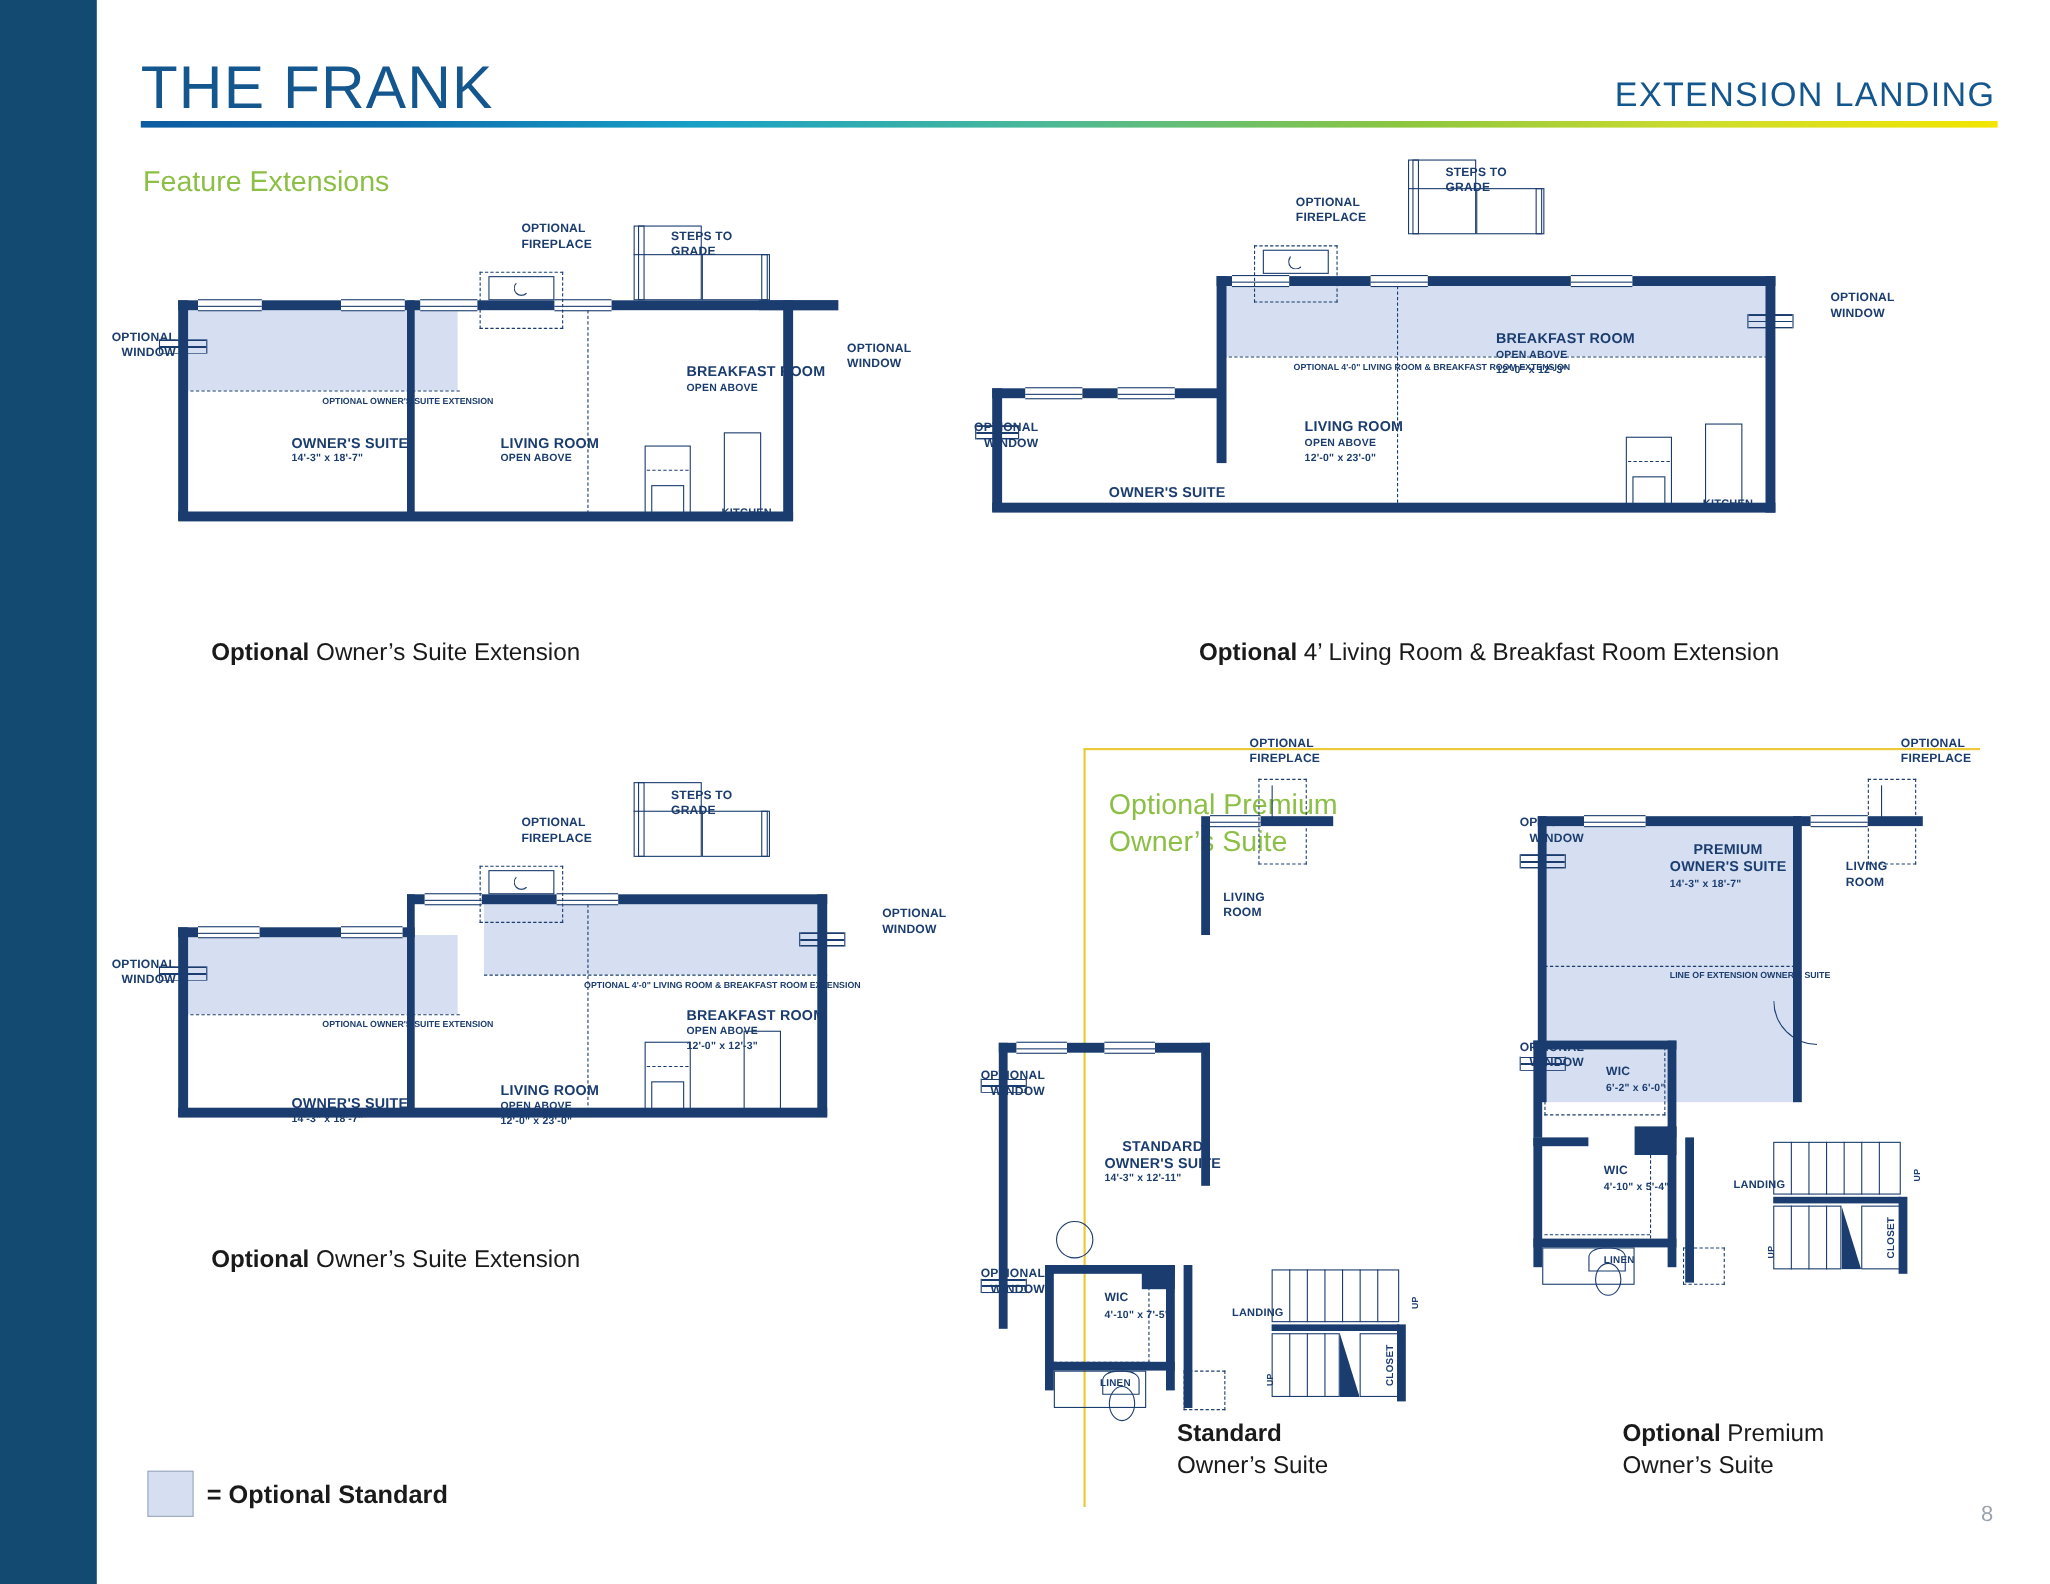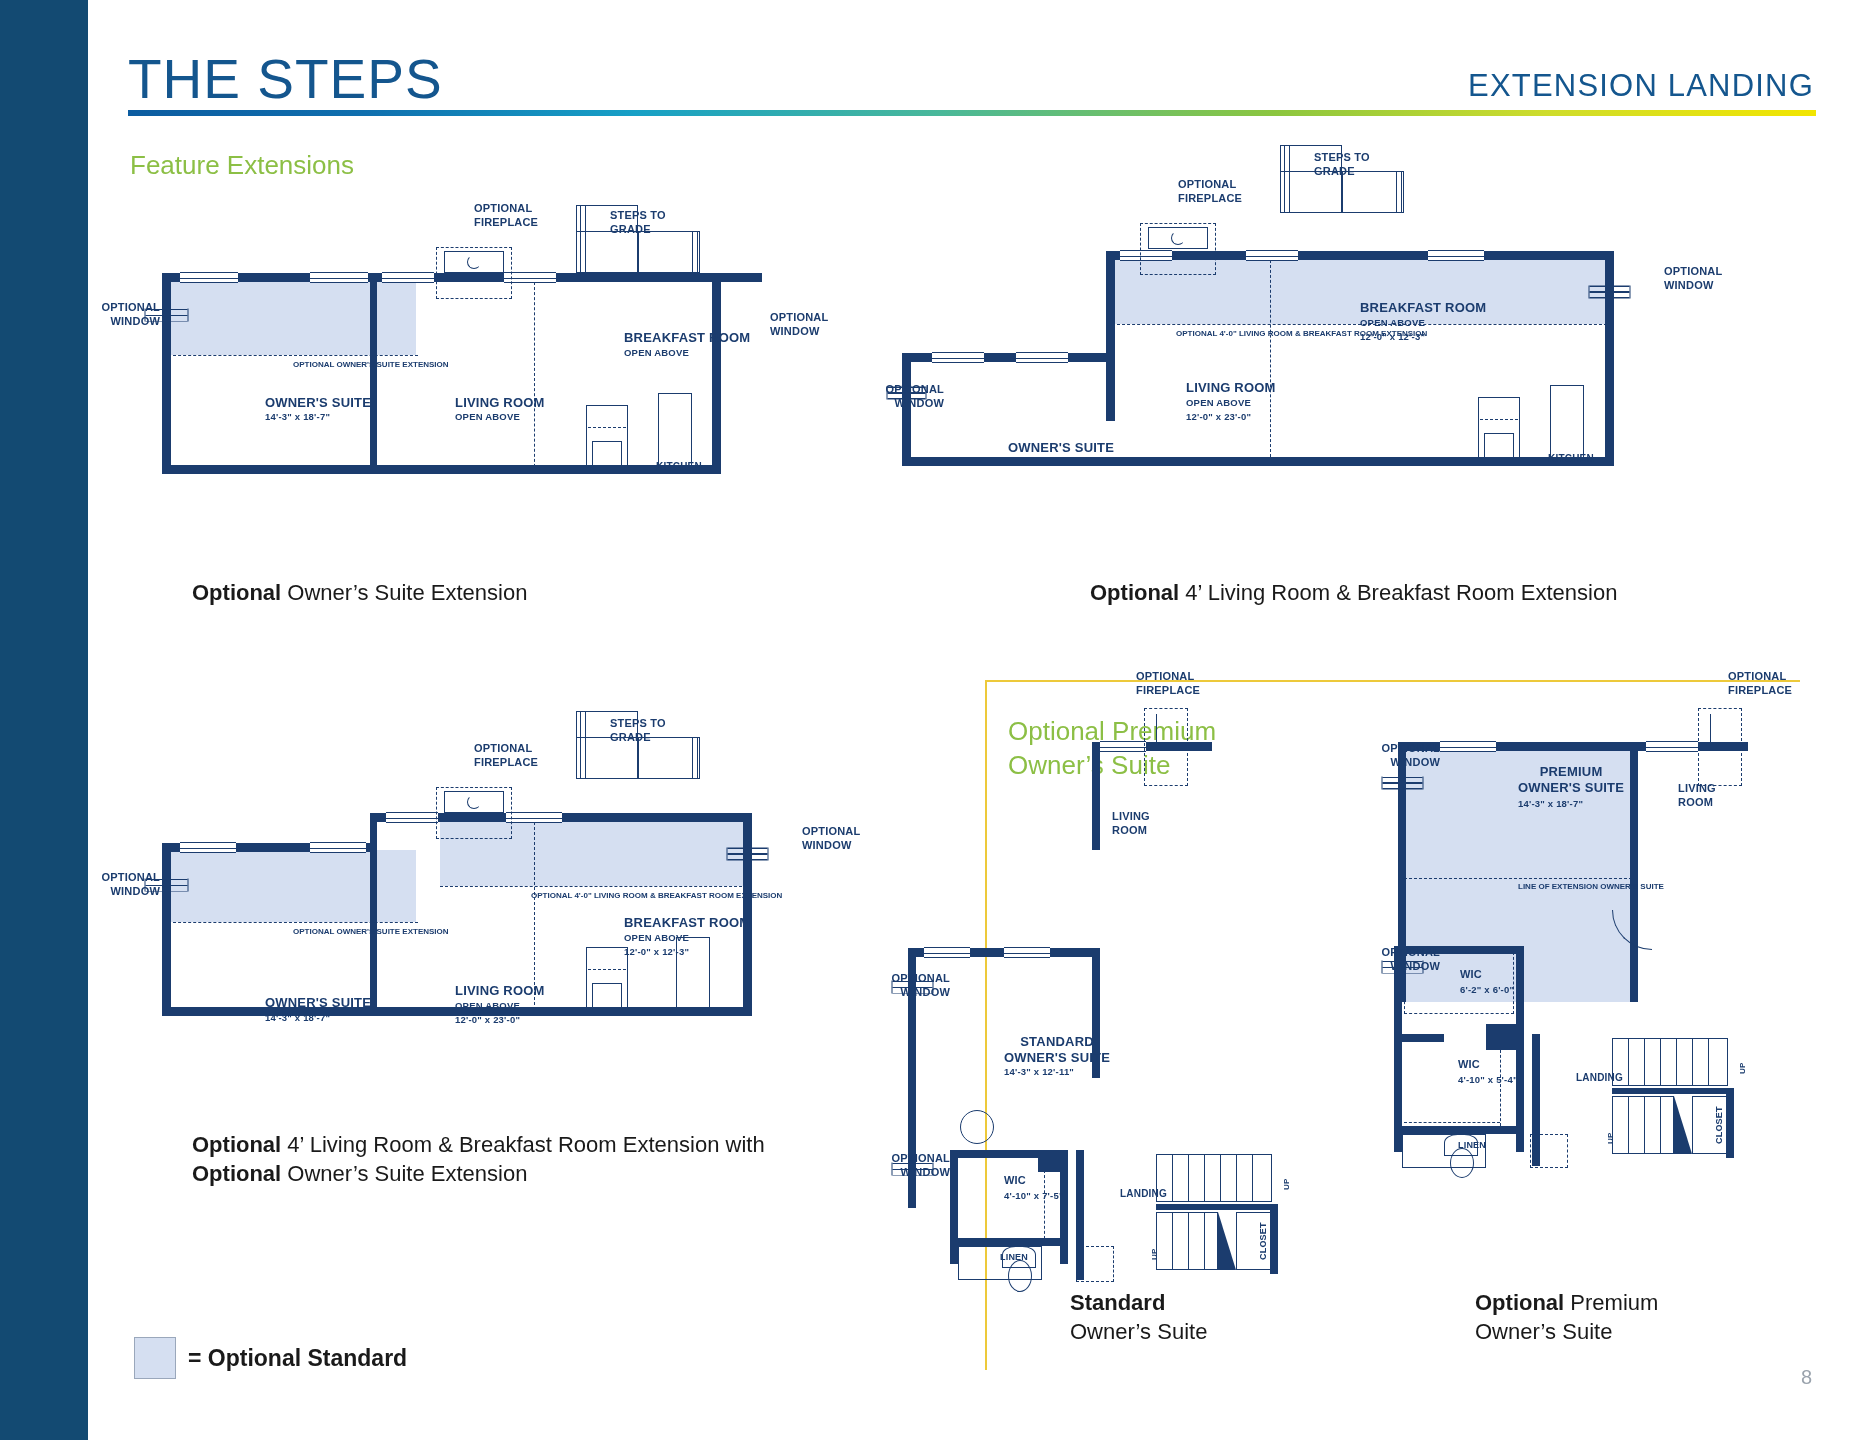--- a/index.html
+++ b/index.html
@@ -126,21 +126,21 @@
   }
   .stair-line { position: absolute; border-left: 1.3px solid #1b3c6e; }
   .stair-lineh { position: absolute; border-top: 1.3px solid #1b3c6e; }
 </style>
 </head>
 <body>
 
 <div class="spine"></div>
 
 <div class="header">
-  <div class="title">THE STEPS</div>
+  <div class="title">THE FRANK</div>
   <div class="header-right">EXTENSION  LANDING</div>
 </div>
 <div class="gradbar"></div>
 
 <div class="section-head">Feature Extensions</div>
 
 <div class="plan" id="p1" style="left:120px; top:175px; width:740px; height:330px;">
 
   <div class="fill" style="left:48px; top:105px; width:248px; height:75px;"></div>
 
@@ -320,21 +320,20 @@
   <div class="lbl dim" style="left:504px; top:217px;">OPEN ABOVE</div>
   <div class="lbl dim" style="left:504px; top:231px;">12'-0" x 12'-3"</div>
   <div class="lbl big" style="left:335px; top:268px;">LIVING ROOM</div>
   <div class="lbl dim" style="left:335px; top:285px;">OPEN ABOVE</div>
   <div class="lbl dim" style="left:335px; top:299px;">12'-0" x 23'-0"</div>
   <div class="lbl big" style="left:145px; top:280px;">OWNER'S SUITE</div>
   <div class="lbl dim" style="left:145px; top:297px;">14'-3" x 18'-7"</div>
 </div>
 
 <div class="caption" style="left:192px; top:1130px;">
-  <div><b>Optional</b><span> 4’ Living Room &amp; Breakfast Room Extension with</span></div>
   <div><b>Optional</b><span> Owner’s Suite Extension</span></div>
 </div>
 
 <div class="premium-panel"></div>
 <div class="premium-head">
   <div>Optional Premium</div>
   <div>Owner’s Suite</div>
 </div>
 
 <div class="plan" id="std" style="left:1020px; top:760px; width:400px; height:500px;">

